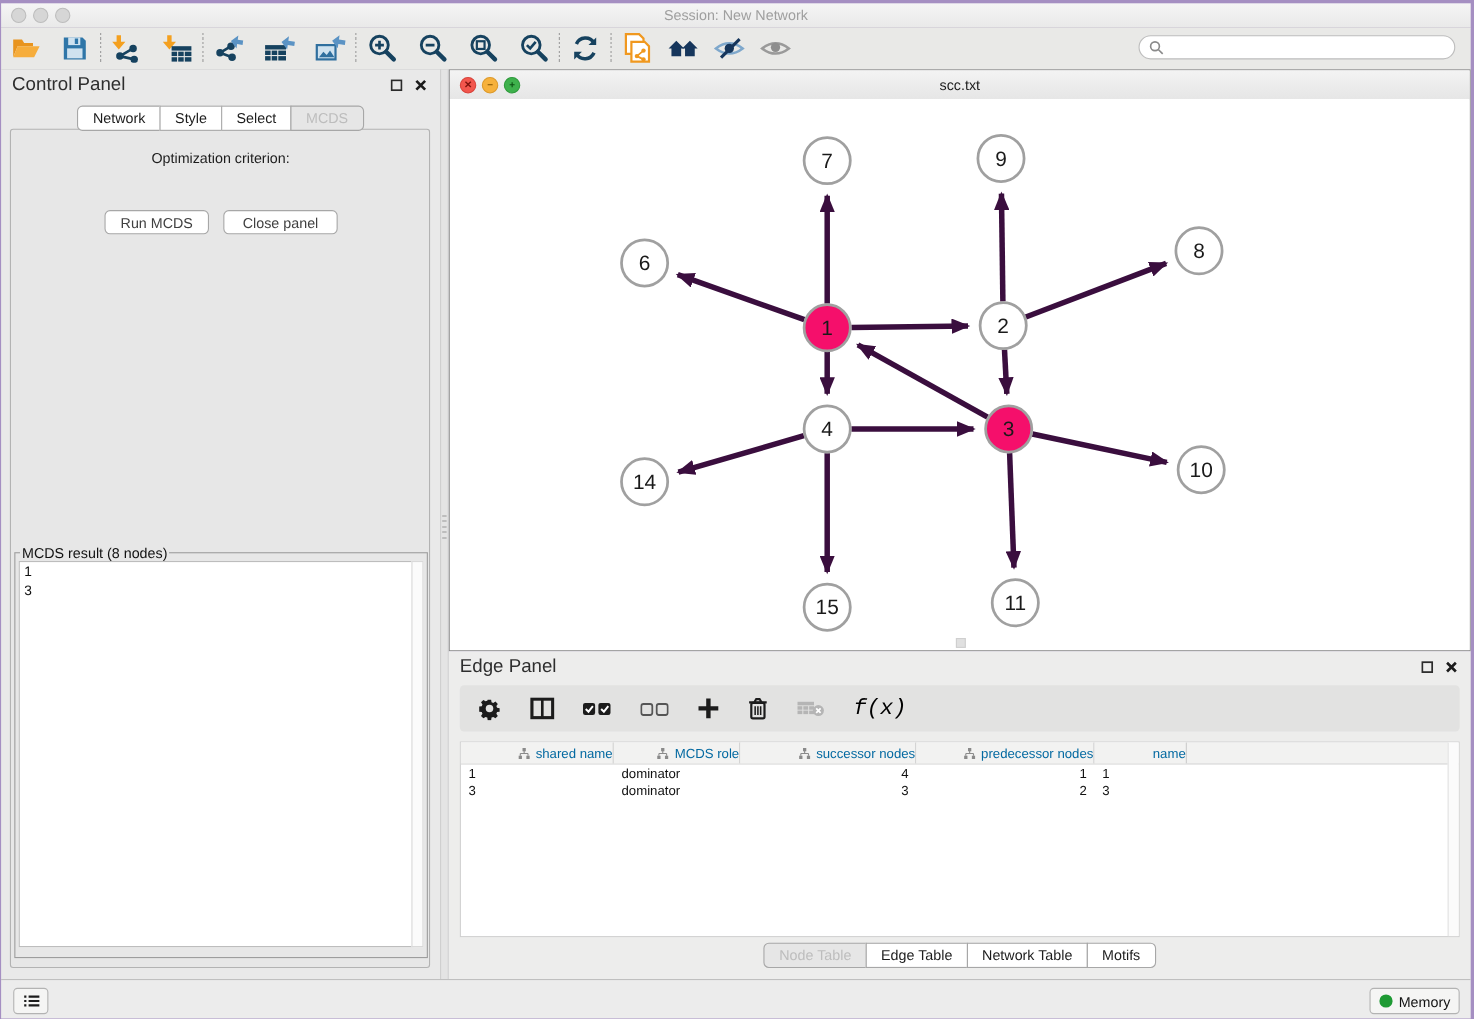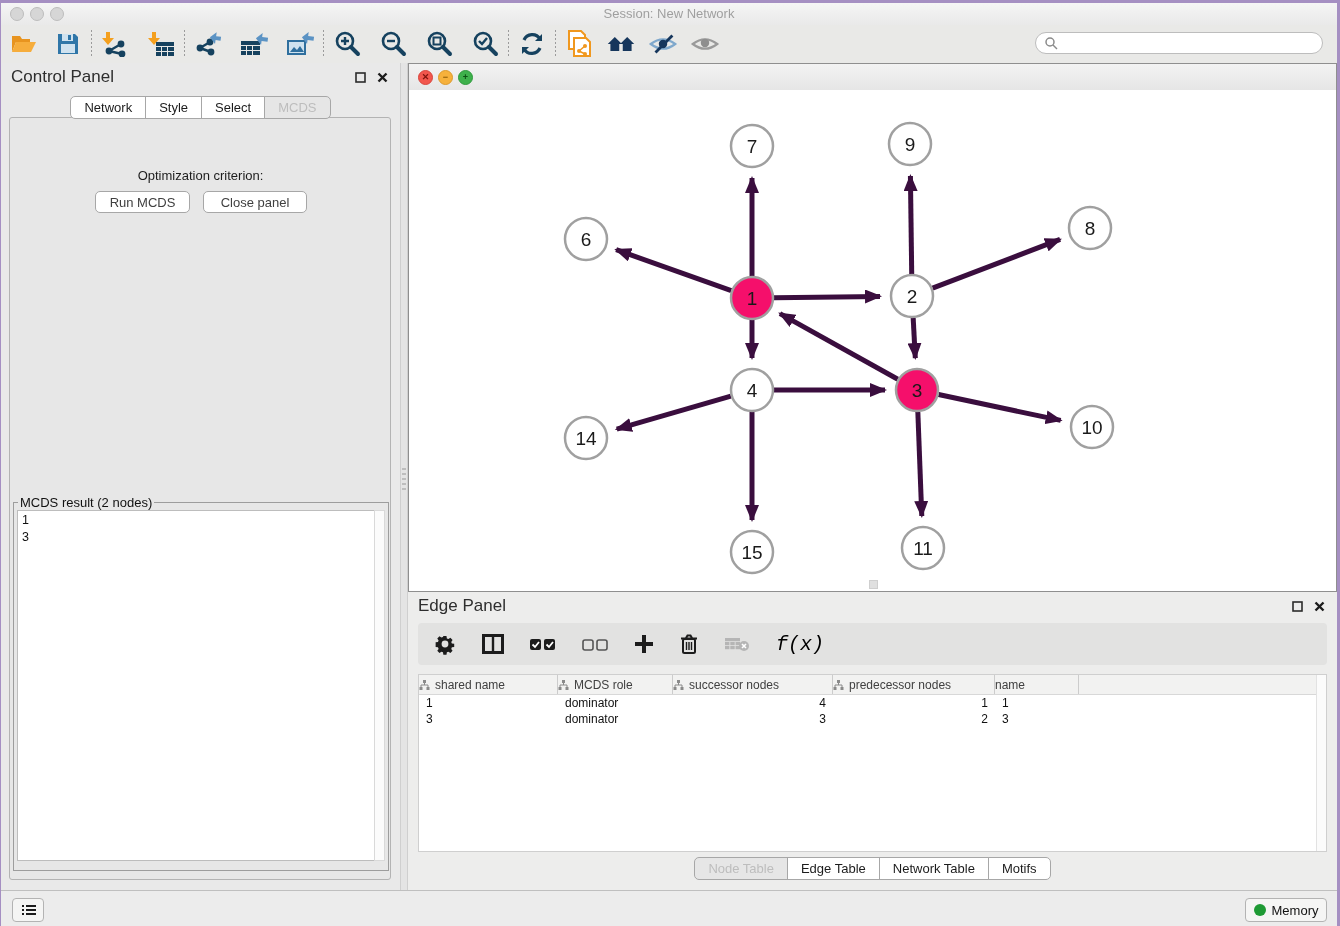--- a/index.html
+++ b/index.html
@@ -36,21 +36,21 @@
 
   .tabrow{position:absolute;left:0;top:33px;width:100%;display:flex;justify-content:center;z-index:3;}
   .tab{border:1px solid #a7a7a7;background:#fff;color:#1c1c1c;font-size:13px;
     padding:3px 13px;margin-left:-1px;cursor:default;white-space:nowrap;}
   .tab:first-child{border-radius:5px 0 0 5px;margin-left:0;}
   .tab:last-child{border-radius:0 5px 5px 0;}
   .tab.selected{background:#e6e6e6;color:#bdbdbd;}
 
   .cp-box{position:absolute;left:8px;top:54px;width:382px;height:763px;
     border:1px solid #b3b3b3;border-radius:3px;background:#e7e7e7;box-sizing:border-box;}
-  .opt-label{position:absolute;left:0;top:73px;width:100%;text-align:center;font-size:13px;color:#1d1d1d;margin-top:32px;}
+  .opt-label{position:absolute;left:0;top:73px;width:100%;text-align:center;font-size:13px;color:#1d1d1d;}
   .combo{position:absolute;left:44px;top:95px;width:308px;height:22px;background:#fff;
     border:1px solid #a7a7a7;border-radius:4px;display:flex;align-items:center;box-sizing:border-box;}
   .combo .val{flex:1;padding-left:9px;font-size:13px;color:#111;}
   .combo .stepper{width:18px;height:100%;border-left:1px solid #d7d7d7;display:flex;flex-direction:column;
     align-items:center;justify-content:center;gap:2px;}
   .tri-up{width:0;height:0;border-left:4px solid transparent;border-right:4px solid transparent;border-bottom:5px solid #4a4a4a;}
   .tri-dn{width:0;height:0;border-left:4px solid transparent;border-right:4px solid transparent;border-top:5px solid #4a4a4a;}
   .cp-btn{position:absolute;top:128px;height:22px;background:#fff;border:1px solid #a7a7a7;border-radius:5px;
     font-size:13px;color:#404040;display:flex;align-items:center;justify-content:center;box-sizing:border-box;}
 
@@ -78,21 +78,21 @@
   .net-canvas{position:absolute;left:0;top:26px;width:927px;height:501px;background:#fff;}
   .resize-grip{position:absolute;left:460px;bottom:2px;width:7px;height:7px;background:#e0e0e0;border:1px solid #cfcfcf;}
 
   
   .table-panel{left:408px;top:592px;width:929px;height:298px;background:#ededec;}
   .tp-toolbar{position:absolute;left:10px;top:31px;width:909px;height:42px;background:#e2e2e1;
     border-radius:4px;display:flex;align-items:center;padding-left:16px;box-sizing:border-box;gap:26px;}
   .fx{font-family:Liberation Mono, monospace;font-style:italic;font-size:20px;color:#000000;}
   .dtable{position:absolute;left:10px;top:82px;width:909px;height:178px;background:#fff;border:1px solid #cfcfcf;box-sizing:border-box;}
   .thead{display:flex;height:19px;background:#f2f2f1;border-bottom:1px solid #d8d8d8;}
-  .th{display:flex;align-items:center;justify-content:flex-start;gap:5px;font-size:12px;color:#404040;
+  .th{display:flex;align-items:center;justify-content:flex-end;gap:5px;font-size:12px;color:#0369a1;
     border-right:1px solid #cccccc;box-sizing:border-box;background:#f2f2f1;}
   .trow{display:flex;height:16px;align-items:center;}
   .td{font-size:12px;color:#111;box-sizing:border-box;padding:0 7px;white-space:nowrap;overflow:hidden;}
   .td.r{text-align:right;}
   .tbody-scroll{position:absolute;top:0;right:0;bottom:0;width:9px;background:#fbfbfb;border-left:1px solid #e2e2e2;}
   .tp-tabrow{position:absolute;left:0;top:265px;width:100%;display:flex;justify-content:center;}
 
   
   .statusbar{left:1px;top:890px;width:1336px;height:36px;background:#ececec;border-top:1px solid #bfbfbf;}
   .sb-btn{position:absolute;border:1px solid #b3b3b3;border-radius:4px;background:#f5f5f4;
@@ -295,38 +295,39 @@
       <span class="tab selected">MCDS</span>
     </div>
 
   <div class="opt-label">Optimization criterion:</div>
 
 
   <div class="cp-btn" style="left:94px;width:95px;">Run MCDS</div>
   <div class="cp-btn" style="left:202px;width:104px;">Close panel</div>
 
   <fieldset class="result">
-    <legend>MCDS result (2 nodes)</legend>
+    <legend>MCDS result (8 nodes)</legend>
     <div style="position:relative;height:calc(100% - 6px);">
       <div class="result-text">1
 3</div>
       <div class="result-scroll"></div>
     </div>
   </fieldset>
 </div>
 
 <div class="abs splitter">
     <div class="grip"></div>
   </div>
 
 <div class="abs net-window">
   <div class="net-titlebar">
     <div class="light" style="left:9px;background:#f2564d;border:1px solid #d8443c;color:#7d120c;">✕</div>
     <div class="light" style="left:29px;background:#f6b13c;border:1px solid #dd9a2b;color:#8a5a05;">−</div>
     <div class="light" style="left:49px;background:#3eb14c;border:1px solid #2f9a3c;color:#0c5214;">+</div>
+    <div class="net-title">scc.txt</div>
   </div>
   <div class="net-canvas">
     <svg id="graph-svg" width="927" height="501" viewBox="0 0 927 501">
         <defs>
           <marker id="arrow" markerUnits="userSpaceOnUse" markerWidth="18" markerHeight="14" refX="15" refY="7" orient="auto">
             <path d="M0,0 L17,7 L0,14 Z" fill="#3a0e3e"></path>
           </marker>
         </defs>
         <line x1="343" y1="186" x2="343" y2="88" stroke="#3a0e3e" stroke-width="5" marker-end="url(#arrow)"></line>
         <line x1="322.2704010139021" y1="200.63225096277242" x2="207.1521439797788" y2="159.716725872331" stroke="#3a0e3e" stroke-width="5" marker-end="url(#arrow)"></line>

